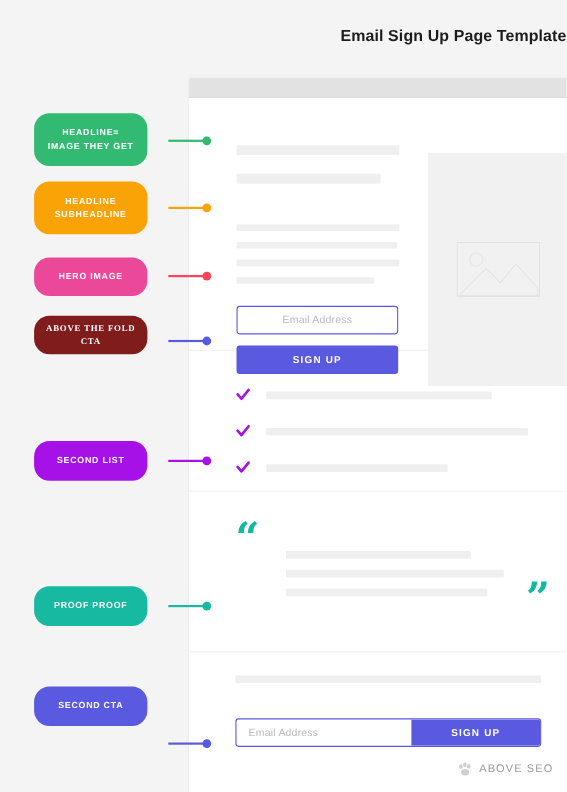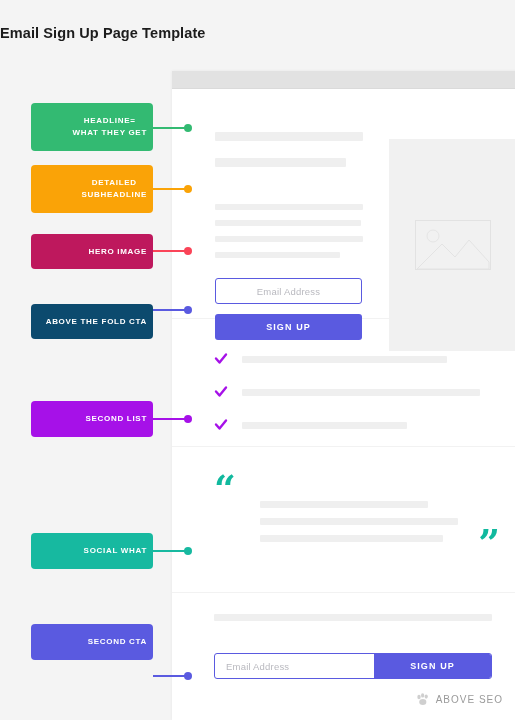--- a/index.html
+++ b/index.html
@@ -20,21 +20,21 @@
     height: 720px;
     background: #f4f4f4;
   }
 
   
   .title {
     position: absolute;
     top: 25px;
     left: 0;
     width: 515px;
-    text-align: left;
+    text-align: right;
     font-size: 14.5px;
     font-weight: bold;
     color: #1c1c1c;
     letter-spacing: 0.1px;
   }
 
   
   .mockup {
     position: absolute;
     left: 172px;
@@ -242,26 +242,26 @@
     gap: 6px;
     color: #9a9a9a;
     font-size: 10px;
     letter-spacing: 1px;
   }
   .watermark svg { display: block; opacity: 0.55; }
 
   
   .label {
     position: absolute;
-    width: 122px;
-    border-radius: 4px;
+    width: 103px;
+    border-radius: 14px;
     box-sizing: border-box;
     display: flex;
     align-items: center;
-    justify-content: flex-end;
+    justify-content: center;
     text-align: center;
     color: #ffffff;
     font-size: 8px;
     font-weight: bold;
     letter-spacing: 0.7px;
     line-height: 12px;
     padding: 0 6px;
   }
   .connector {
     position: absolute;
@@ -366,46 +366,46 @@
       <ellipse cx="3" cy="4" rx="1.7" ry="2.2" fill="#a9a9a9"></ellipse>
       <ellipse cx="6.6" cy="2.4" rx="1.6" ry="2.2" fill="#a9a9a9"></ellipse>
       <ellipse cx="10.2" cy="3.6" rx="1.6" ry="2.1" fill="#a9a9a9"></ellipse>
       <ellipse cx="6.8" cy="9" rx="3.6" ry="3" fill="#a9a9a9"></ellipse>
     </svg>
     <span>ABOVE SEO</span>
   </div>
 
   <div id="annotations">
       <div class="label" style="left: 31px; top: 103px; height: 48px; background: rgb(51, 186, 114);">
-        <div><span>HEADLINE=</span><br><span>WHAT THEY GET</span></div>
+        <div><span>HEADLINE=</span><br><span>IMAGE THEY GET</span></div>
       </div>
       <div class="connector" style="left: 153px; top: 127px; width: 35px; background: rgb(51, 186, 114);"></div>
       <div class="dot" style="left: 184px; top: 124px; background: rgb(51, 186, 114);"></div>
       <div class="label" style="left: 31px; top: 165px; height: 48px; background: rgb(250, 163, 7);">
-        <div><span>DETAILED</span><br><span>SUBHEADLINE</span></div>
+        <div><span>HEADLINE</span><br><span>SUBHEADLINE</span></div>
       </div>
       <div class="connector" style="left: 153px; top: 188px; width: 35px; background: rgb(250, 163, 7);"></div>
       <div class="dot" style="left: 184px; top: 185px; background: rgb(250, 163, 7);"></div>
-      <div class="label" style="left: 31px; top: 234px; height: 35px; background: #be185d;">
+      <div class="label" style="left: 31px; top: 234px; height: 35px; background: #ec4899;">
         <div>HERO IMAGE</div>
       </div>
       <div class="connector" style="left: 153px; top: 250px; width: 35px; background: rgb(250, 68, 88);"></div>
       <div class="dot" style="left: 184px; top: 247px; background: rgb(250, 68, 88);"></div>
-      <div class="label" style="left: 31px; top: 304px; height: 35px; background: #0c4a6e;">
+      <div class="label" style="left: 31px; top: 287px; height: 35px; background: #7f1d1d; font-family: Liberation Serif, serif;">
         <div>ABOVE THE FOLD CTA</div>
       </div>
       <div class="connector" style="left: 153px; top: 309px; width: 35px; background: rgb(90, 90, 224);"></div>
       <div class="dot" style="left: 184px; top: 306px; background: rgb(90, 90, 224);"></div>
       <div class="label" style="left: 31px; top: 401px; height: 36px; background: rgb(166, 17, 232);">
         <div>SECOND LIST</div>
       </div>
       <div class="connector" style="left: 153px; top: 418px; width: 35px; background: rgb(166, 17, 232);"></div>
       <div class="dot" style="left: 184px; top: 415px; background: rgb(166, 17, 232);"></div>
       <div class="label" style="left: 31px; top: 533px; height: 36px; background: rgb(23, 185, 160);">
-        <div>SOCIAL WHAT</div>
+        <div>PROOF PROOF</div>
       </div>
       <div class="connector" style="left: 153px; top: 550px; width: 35px; background: rgb(23, 185, 160);"></div>
       <div class="dot" style="left: 184px; top: 547px; background: rgb(23, 185, 160);"></div>
       <div class="label" style="left: 31px; top: 624px; height: 36px; background: rgb(90, 90, 224);">
         <div>SECOND CTA</div>
       </div>
       <div class="connector" style="left: 153px; top: 675px; width: 35px; background: rgb(90, 90, 224);"></div>
       <div class="dot" style="left: 184px; top: 672px; background: rgb(90, 90, 224);"></div>
     </div>
 

